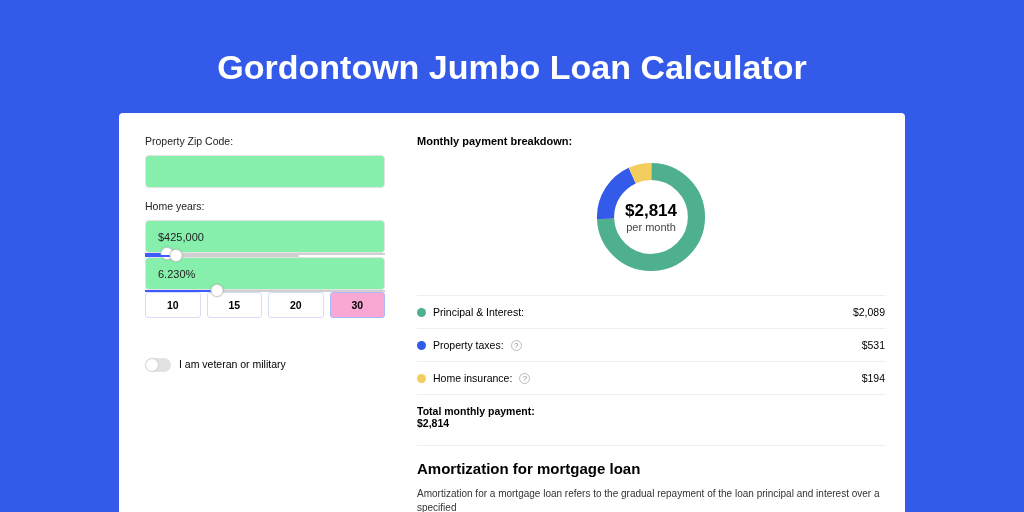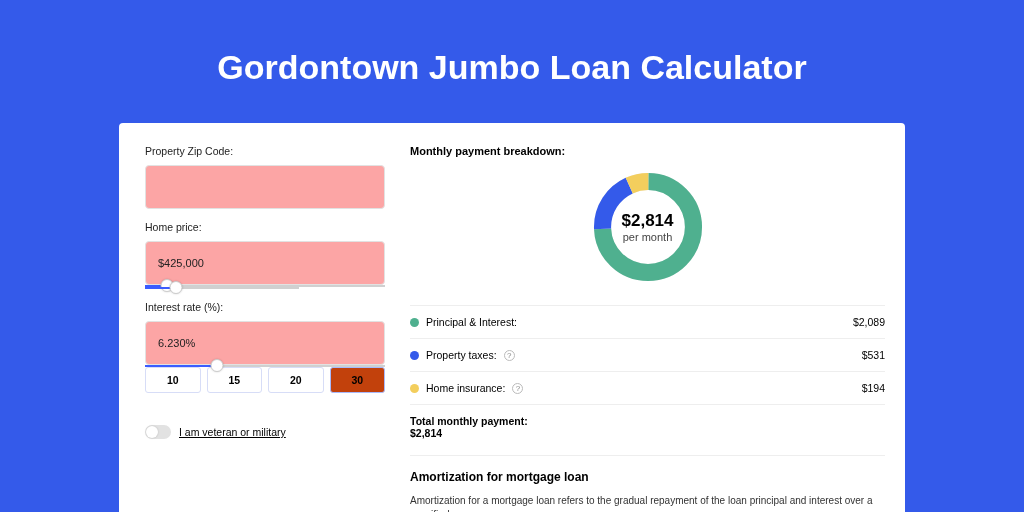--- a/index.html
+++ b/index.html
@@ -8,51 +8,51 @@
     background: #345AEA;
     width: 1024px;
     height: 512px;
     overflow: hidden;
   }
   .page-title {
     text-align: center;
     color: #fff;
     font-size: 34px;
     font-weight: 700;
-    padding: 48px 0 36px;
+    padding: 48px 0 26px;
   }
   .card {
     background: #fff;
     width: 786px;
     margin: 0 auto;
     border-radius: 4px 4px 0 0;
     padding: 22px 20px 0 26px;
     display: flex;
-    gap: 25px;
+    gap: 32px;
     height: 400px;
     overflow: hidden;
   }
   .left-col { width: 240px; flex: none; }
   .right-col { flex: 1; }
   .field-label {
     font-size: 10.5px;
     color: #222;
     margin-bottom: 8px;
     margin-top: 12px;
   }
   .field-label:first-child { margin-top: 0; }
   .input-box {
     width: 100%;
     border: 1px solid #e2e2e2;
     border-radius: 4px;
     padding: 9px 12px;
     font-size: 11px;
     color: #222;
-    background: #fca5a5;
-    height: 44px;
+    background: #86efac;
+    height: 33px;
   }
   .slider-track {
     position: relative;
     height: 2px;
     background: #d0d0d0;
     margin-top: 0;
   }
   .slider-fill {
     position: absolute;
     height: 2px;
@@ -79,24 +79,24 @@
     border: 1px solid #d7ddf7;
     background: #fff;
     border-radius: 3px;
     font-size: 10.5px;
     font-weight: 600;
     padding: 6px 0;
     text-align: center;
     cursor: pointer;
   }
   .period-btn.active {
-    background: #c2410c;
+    background: #f9a8d4;
     border-color: #a9b9fb;
   }
-  .toggle-row { display: flex; align-items: center; gap: 8px; margin-top: 32px; text-decoration: underline; }
+  .toggle-row { display: flex; gap: 8px; margin-top: 40px; }
   .toggle {
     width: 26px; height: 14px; background: #e2e2e2; border-radius: 7px; position: relative;
   }
   .toggle::after {
     content: ""; position: absolute; left: 1px; top: 1px; width: 12px; height: 12px;
     background: #fff; border-radius: 50%; box-shadow: 0 0 2px rgba(0,0,0,.2);
   }
   .toggle-label { font-size: 10.5px; }
   .breakdown-title { font-size: 11px; font-weight: 700; margin-bottom: 10px; }
   .donut-wrap { display: flex; justify-content: center; margin: 6px 0 18px; }
@@ -116,47 +116,46 @@
   .legend-left { display: flex; align-items: center; gap: 7px; }
   .dot { width: 9px; height: 9px; border-radius: 50%; display: inline-block; }
   .info-icon {
     width: 11px; height: 11px; border: 1px solid #bbb; border-radius: 50%;
     font-size: 8px; display: inline-flex; align-items: center; justify-content: center;
     color: #888;
   }
   .legend-val { font-weight: 400; }
   .total-row { font-weight: 800; border-top: 1px solid #eee; padding: 10px 0; display:flex; justify-content:space-between; font-size:10.5px;flex-direction:column;}
   .amort-box { border-top: 1px solid #eee; margin-top: 6px; padding-top: 14px; }
-  .amort-title { font-size: 12px; font-weight: 700; margin-bottom: 10px; }
+  .amort-title { font-size: 15px; font-weight: 700; margin-bottom: 10px; }
   .amort-text { font-size: 10px; color: #333; line-height: 1.4; }
 </style>
 </head>
 <body>
 
 <h1 class="page-title">Gordontown Jumbo Loan Calculator</h1>
 
 <div class="card">
   <div class="left-col">
 
     <div class="field-label">Property Zip Code:</div>
     <input class="input-box" value="" style="">
 
-    <div class="field-label">Home price:</div>
+    <div class="field-label">Home years:</div>
     <input class="input-box" value="$425,000" style="">
     <div class="slider-track">
       <div class="slider-fill" id="sl1f" style="width: 9%;"></div>
       <div class="slider-thumb" id="sl1t" style="left: 9%;"></div>
     </div>
 
     <div class="slider-track" style="width:64%">
       <div class="slider-fill" id="sl2f" style="width: 20%;"></div>
       <div class="slider-thumb" id="sl2t" style="left: 20%;"></div>
     </div>
 
-    <div class="field-label">Interest rate (%):</div>
     <input class="input-box" value="6.230%" style="">
     <div class="slider-track">
       <div class="slider-fill" id="sl3f" style="width: 30%;"></div>
       <div class="slider-thumb" id="sl3t" style="left: 30%;"></div>
     </div>
 
     <div class="period-row" id="period-row">
         <div class="period-btn">10</div>
         <div class="period-btn">15</div>
         <div class="period-btn">20</div>

